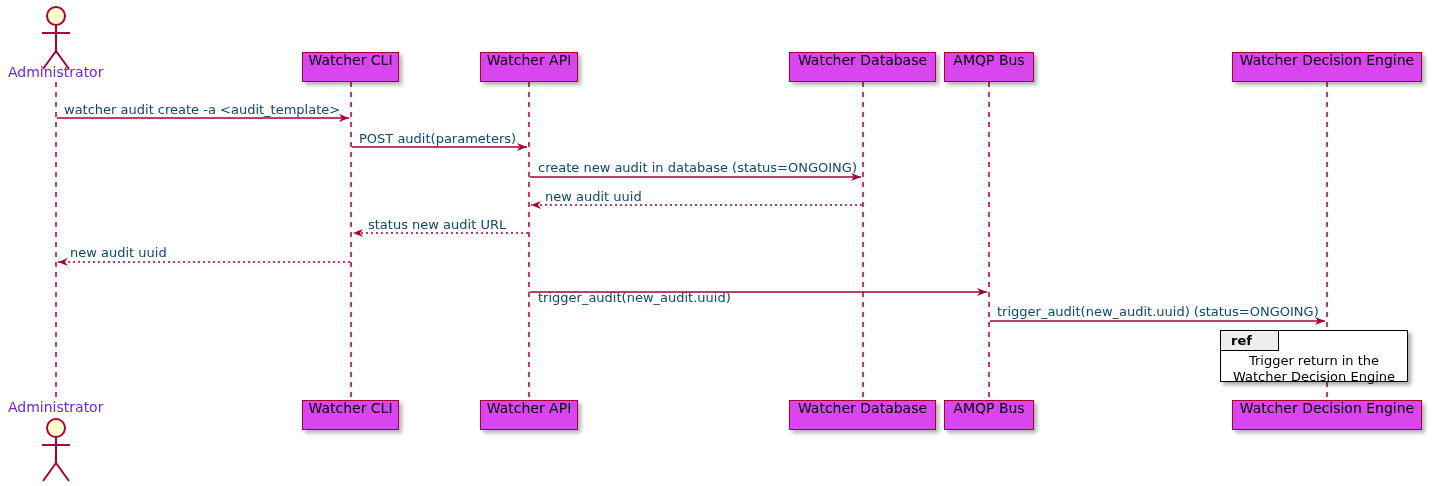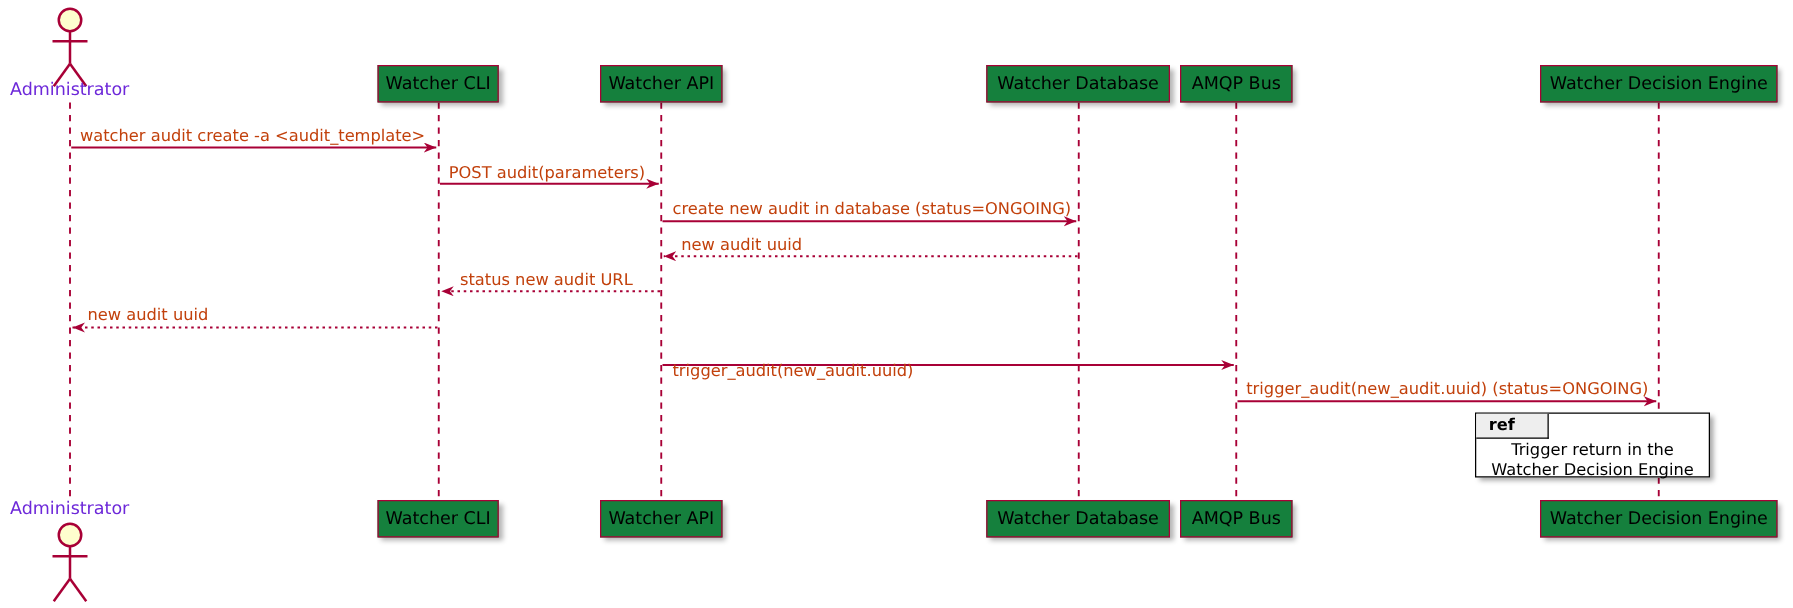--- a/index.html
+++ b/index.html
@@ -19,43 +19,42 @@
     position: absolute;
     left: 0;
     top: 0;
     width: 1434px;
     height: 486px;
     overflow: visible;
   }
   .participant-box {
     position: absolute;
     box-sizing: border-box;
-    background: #15803d;
+    background: #d946ef;
     border: 1.5px solid #A80036;
     box-shadow: 3px 3px 4px rgba(0,0,0,0.30);
     display: flex;
-    align-items: center;
     justify-content: center;
     color: #000000;
     font-size: 14px;
     font-family: "DejaVu Sans", sans-serif;
     white-space: nowrap;
     line-height: 1;
   }
   .actor-label {
     position: absolute;
     font-size: 14px;
     color: #6d28d9;
     white-space: nowrap;
     font-family: "DejaVu Sans", sans-serif;
   }
   .msg-label {
     position: absolute;
     font-size: 13px;
-    color: #c2410c;
+    color: #0c4a6e;
     white-space: nowrap;
     font-family: "DejaVu Sans", sans-serif;
     line-height: 1;
   }
   .ref-box {
     position: absolute;
     box-sizing: border-box;
     background: #FFFFFF;
     border: 1.5px solid #000000;
     box-shadow: 3px 3px 4px rgba(0,0,0,0.35);
@@ -183,21 +182,21 @@
         <span>AMQP Bus</span>
       </div>
       <div class="participant-box" style="left: 1232px; top: 52px; width: 190px; height: 30px;">
         <span>Watcher Decision Engine</span>
       </div>
       <div class="participant-box" style="left: 1232px; top: 400px; width: 190px; height: 30px;">
         <span>Watcher Decision Engine</span>
       </div>
     </div>
 
-  <div class="ref-box" id="ref-box" style="left: 1180px; top: 330px; width: 188px; height: 52px;">
+  <div class="ref-box" id="ref-box" style="left: 1220px; top: 330px; width: 188px; height: 52px;">
     <div class="ref-tab"></div>
     <div class="ref-tab-label">ref</div>
     <div class="ref-body">
       <div>Trigger return in the</div>
       <div>Watcher Decision Engine</div>
     </div>
   </div>
 
 </div>
 

